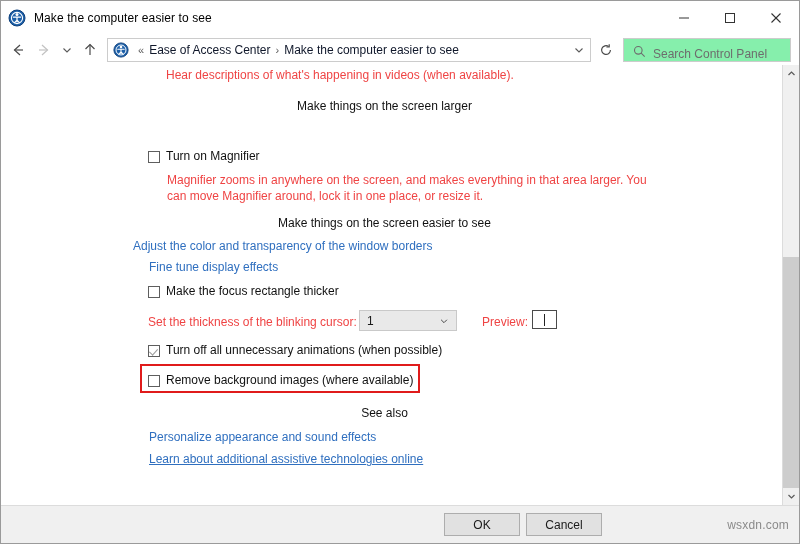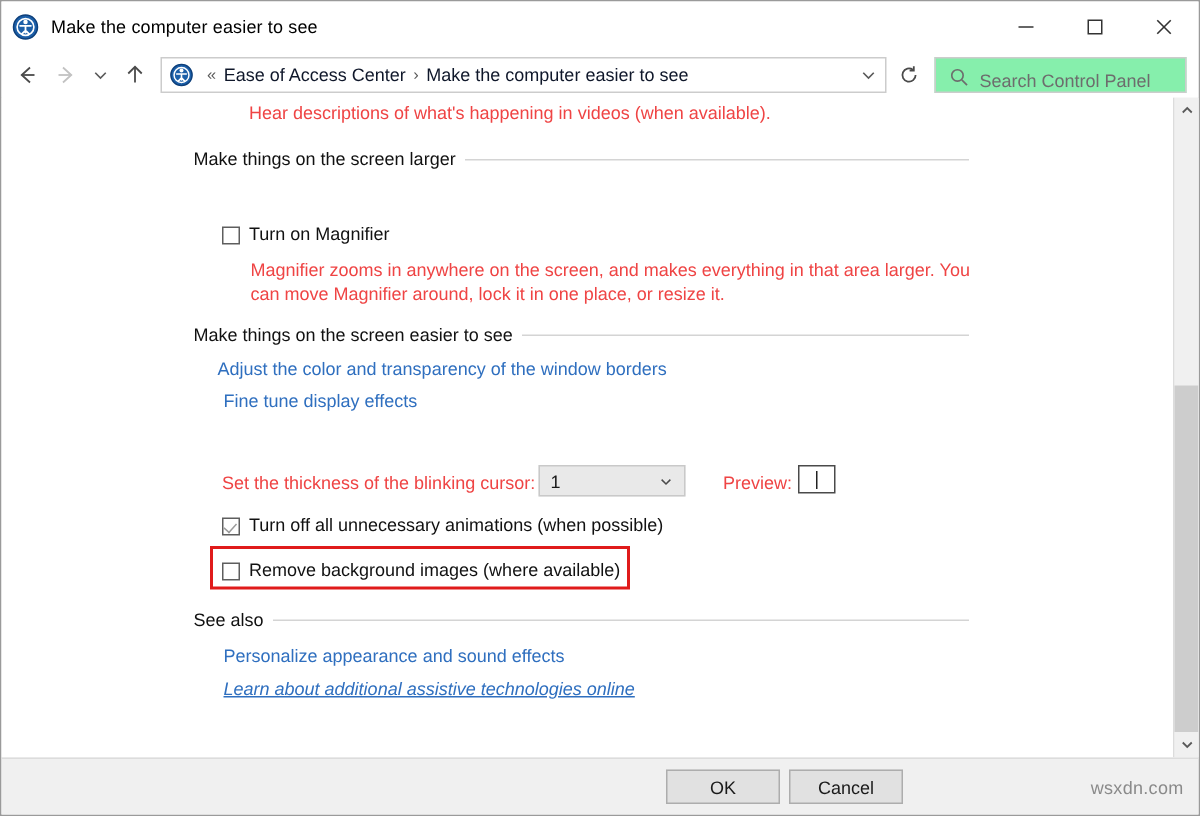--- a/index.html
+++ b/index.html
@@ -189,20 +189,21 @@
     white-space: nowrap;
     cursor: pointer;
   }
   .link.underline { text-decoration: underline; }
 
   .section-head {
     position: absolute;
     display: flex;
     align-items: center;
     white-space: nowrap;
+    flex-direction: column;
   }
   .section-head .lbl {
     font-size: 12px;
     color: #111111;
     padding-right: 6px;
   }
   .section-head .rule {
     height: 1px;
     background: #d4d4d4;
   }
@@ -470,23 +471,27 @@
         <span class="cblabel">Turn on Magnifier</span>
       </div>
 
       <div class="ctext wrapped" style="left:166px; top:107px; width:495px;">Magnifier zooms in anywhere on the screen, and makes everything in that area larger. You can move Magnifier around, lock it in one place, or resize it.</div>
 
       <div class="section-head" style="left:128px; top:151px; width:517px;">
         <span class="lbl">Make things on the screen easier to see</span>
         <span class="rule" style="flex:1 1 auto;"></span>
       </div>
 
-      <div class="link" style="left: 144px; top: 174px; color: rgb(47, 111, 191);">Adjust the color and transparency of the window borders</div>
+      <div class="link" style="left: 132px; top: 174px; color: rgb(47, 111, 191);">Adjust the color and transparency of the window borders</div>
       <div class="link" style="left: 148px; top: 195px; color: rgb(47, 111, 191);">Fine tune display effects</div>
 
+      <div class="cbrow" style="left:147px; top:219px;">
+        <span class="cbox"></span>
+        <span class="cblabel">Make the focus rectangle thicker</span>
+      </div>
 
       <div class="ctext" style="left:147px; top:250px;">Set the thickness of the blinking cursor:</div>
 
       <div class="combo" style="left:358px; top:245px;">
         <span class="val">1</span>
         <span class="arw">
           <svg width="10" height="10" viewBox="0 0 12 12">
             <path d="M2.5 4.5 L6 8 L9.5 4.5" fill="none" stroke="#4a4a4a" stroke-width="1.2"></path>
           </svg>
         </span>
@@ -509,21 +514,21 @@
       </div>
 
       <div class="highlight-box" style="left: 139px; top: 299px; width: 280px; height: 29px; border-color: rgb(224, 27, 27);"></div>
 
       <div class="section-head" style="left:128px; top:341px; width:517px;">
         <span class="lbl">See also</span>
         <span class="rule" style="flex:1 1 auto;"></span>
       </div>
 
       <div class="link" style="left: 148px; top: 365px; color: rgb(47, 111, 191);">Personalize appearance and sound effects</div>
-      <div class="link underline" style="left: 148px; top: 387px; color: rgb(47, 111, 191); font-style: italic;">Learn about additional assistive technologies online</div>
+      <div class="link underline" style="left: 148px; top: 387px; color: rgb(47, 111, 191);">Learn about additional assistive technologies online</div>
     </div>
 
     <div class="scrollbar">
       <div class="sb-arrow">
         <svg width="9" height="9" viewBox="0 0 9 9">
           <path d="M1.5 6 L4.5 3 L7.5 6" fill="none" stroke="#5a5a5a" stroke-width="1.2"></path>
         </svg>
       </div>
       <div class="sb-track">
         <div class="sb-thumb" id="sb-thumb" style="top: 43%; height: 57%;"></div>

